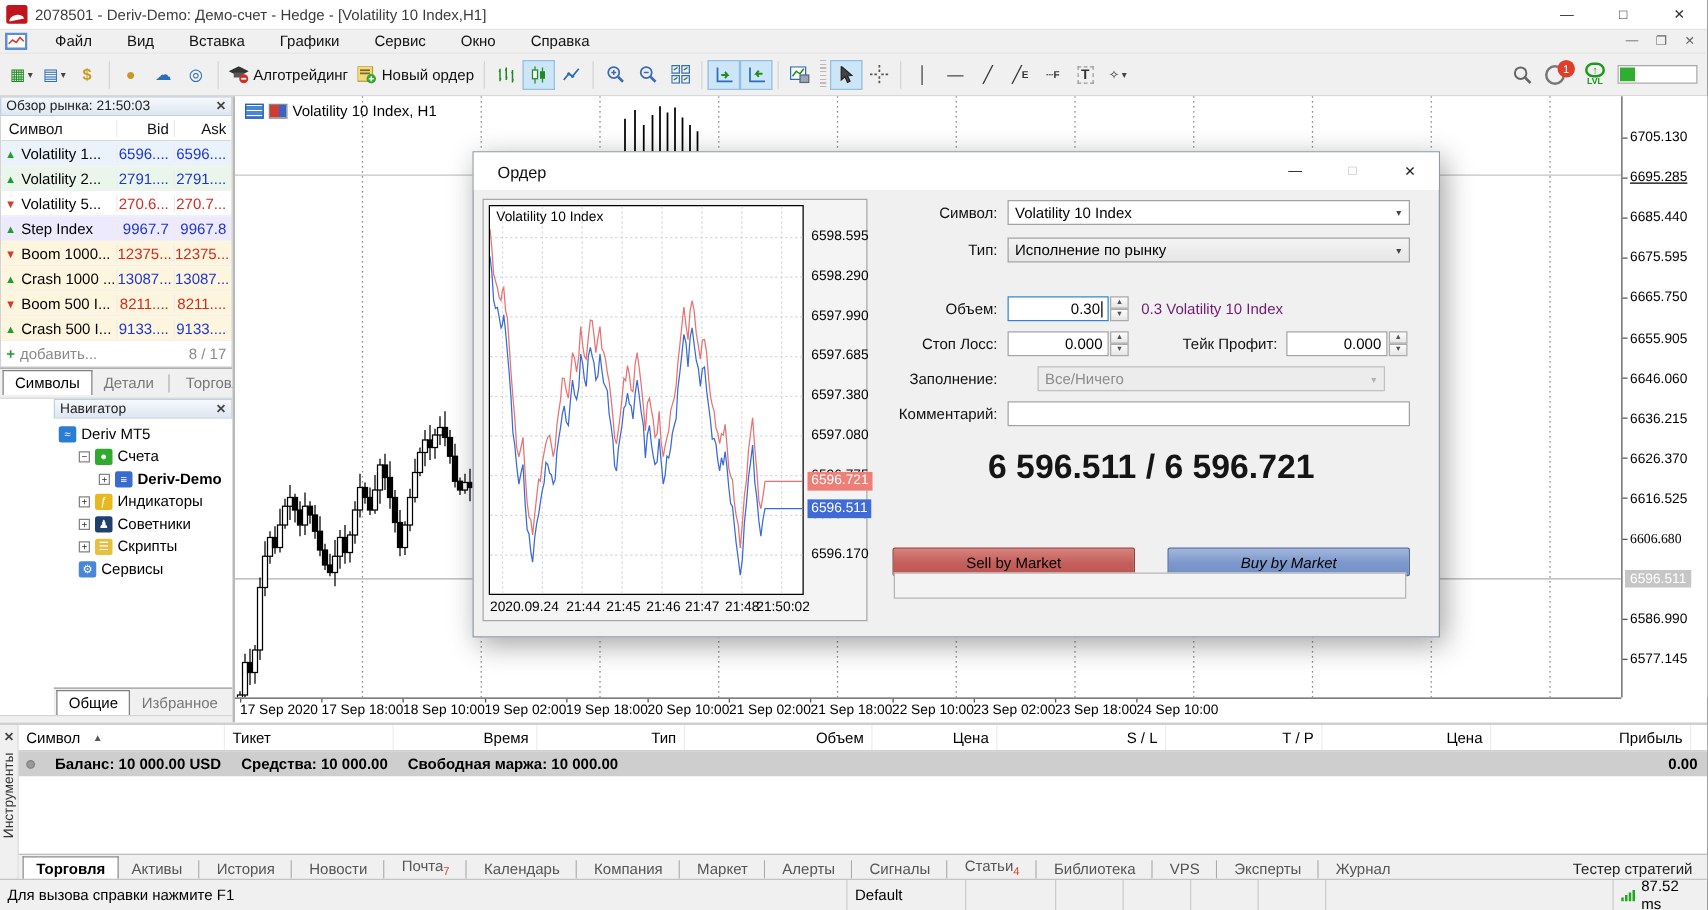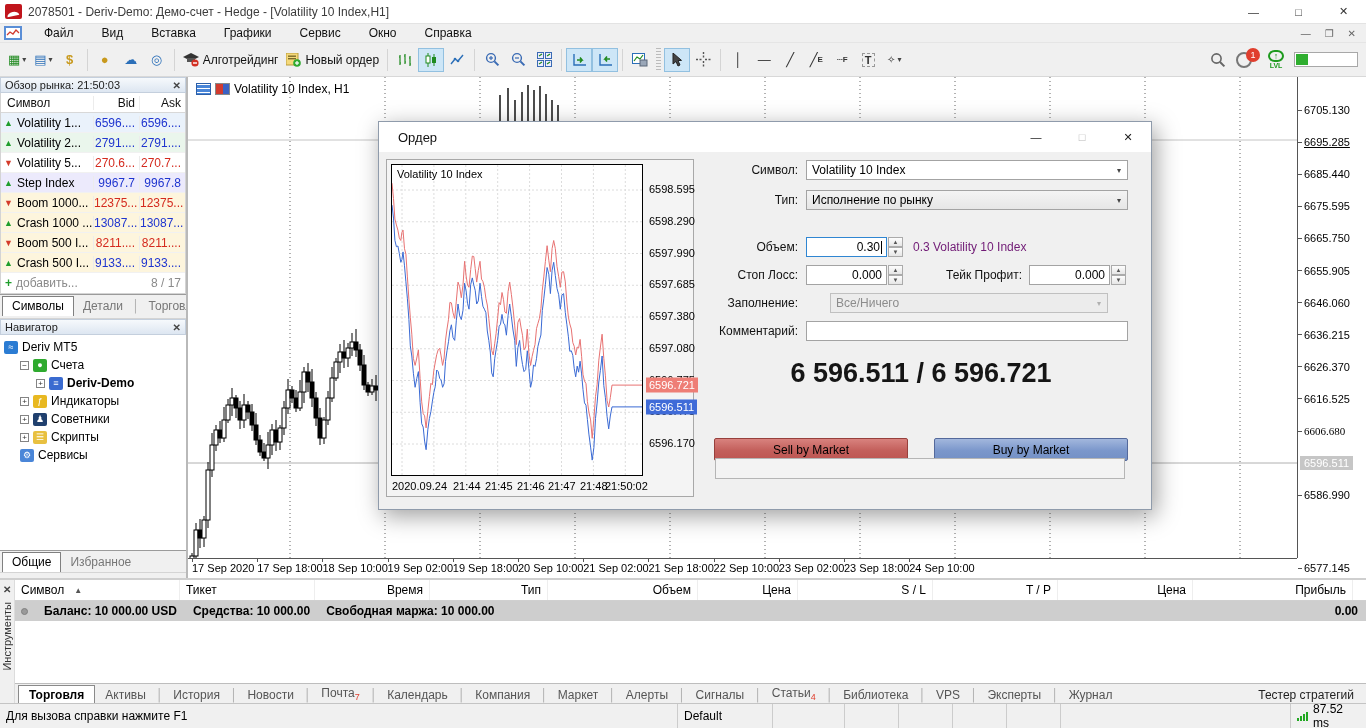--- a/index.html
+++ b/index.html
@@ -58,21 +58,21 @@
   .mw-c-bid{width:46px;text-align:right;padding-right:4px;border-left:1px solid #ececec;overflow:hidden;white-space:nowrap;}
   .mw-c-ask{width:46px;text-align:right;padding-right:4px;border-left:1px solid #ececec;overflow:hidden;white-space:nowrap;}
   .mw-arrow{width:13px;font-size:9px;flex:none;}
   .txt-blue{color:#1f35cf;} .txt-red{color:#d42a1e;}
   .arrow-up{color:#1f9e2c;} .arrow-down{color:#d43b2a;}
   .mw-add{display:flex;height:20px;align-items:center;color:#8a8a8a;background:#fff;padding:0 4px;}
   .tabstrip{height:22px;background:#f0f0f0;border-top:1px solid #9b9b9b;display:flex;align-items:flex-end;font-size:12px;}
   .tab{padding:2px 9px 3px;color:#777;position:relative;}
   .tab.active{background:#fff;border:1px solid #808080;border-bottom:none;color:#000;margin-left:2px;}
   .tab-sep{color:#aaa;padding-bottom:3px;}
-  .nav-panel{margin-top:2px;background:#fff;border:1px solid #d4d4d4;}
+  .nav-panel{margin-top:2px;background:#fff;border:1px solid #d4d4d4;padding-left:43px;}
   .nav-tree{height:215px;background:#fff;padding-top:3px;}
   .nav-row{display:flex;align-items:center;height:18px;white-space:nowrap;}
   .nav-expand{width:9px;height:9px;border:1px solid #848484;background:#fff;font-size:8px;line-height:7px;
               text-align:center;margin-right:4px;flex:none;color:#333;}
   .nav-ico{width:14px;height:13px;margin-right:4px;flex:none;border-radius:2px;font-size:9px;
            display:flex;align-items:center;justify-content:center;color:#fff;}
   
   .chart-wrap{position:absolute;left:186px;top:77px;width:1180px;height:501px;background:#fff;
               border-left:2px solid #b9b9b9;}
   #main-chart{position:absolute;left:0;top:0;}
@@ -145,21 +145,21 @@
   .num-input.focused{border:1px solid #2f86d2;}
   .caret-bar{width:1px;height:13px;background:#000;margin-left:1px;}
   .spinner{position:absolute;width:15px;height:20px;display:flex;flex-direction:column;}
   .spin-b{flex:1;border:1px solid #ababab;background:linear-gradient(#fdfdfd,#e6e6e6);font-size:6px;color:#555;
           display:flex;align-items:center;justify-content:center;}
   .form-hint{position:absolute;font-size:12px;color:#701a75;line-height:20px;}
   .quote{position:absolute;left:330px;top:236px;width:424px;text-align:center;font-size:27px;font-weight:600;color:#151515;}
   .trade-btn{position:absolute;top:316px;height:23px;width:194px;border-radius:2px;font-size:12px;color:#000;
              display:flex;align-items:center;justify-content:center;}
   .sell-btn{left:335px;background:linear-gradient(#d8827e,#c35f5b 55%,#bd5551);border:1px solid #97403c;}
-  .buy-btn{left:555px;background:linear-gradient(#a2b7dd,#7b97cb 55%,#7390c5);border:1px solid #54699b;}
+  .buy-btn{left:555px;background:linear-gradient(#a2b7dd,#7b97cb 55%,#7390c5);border:1px solid #54699b;font-style:italic;}
   .progress-box{position:absolute;left:336px;top:336px;width:410px;height:21px;border:1px solid #b5b5b5;background:#f3f3f3;}
 </style>
 </head>
 <body>
 
 <div id="app">
 
   <div class="titlebar">
     <span class="app-icon"></span>
     <span class="title-text">2078501 - Deriv-Demo: Демо-счет - Hedge - [Volatility 10 Index,H1]</span>
@@ -615,21 +615,21 @@
         <div class="pa-tick" style="top: 129.3px;">6675.595</div>
         <div class="pa-tick" style="top: 161.4px;">6665.750</div>
         <div class="pa-tick" style="top: 193.5px;">6655.905</div>
         <div class="pa-tick" style="top: 225.6px;">6646.060</div>
         <div class="pa-tick" style="top: 257.7px;">6636.215</div>
         <div class="pa-tick" style="top: 289.8px;">6626.370</div>
         <div class="pa-tick" style="top: 321.9px;">6616.525</div>
         <div class="pa-tick" style="top: 354px; font-family: Liberation Serif, serif;">6606.680</div>
         <div class="pa-badge" style="top: 386.1px;">6596.511</div>
         <div class="pa-tick" style="top: 418.2px;">6586.990</div>
-        <div class="pa-tick" style="top: 450.3px; margin-top: 41px;">6577.145</div>
+        <div class="pa-tick" style="top: 450.3px;">6577.145</div>
       </div>
     <div id="time-axis">
         <div class="ta-tick" style="left: 4px;">17 Sep 2020</div>
         <div class="ta-tick" style="left: 69.2px;">17 Sep 18:00</div>
         <div class="ta-tick" style="left: 134.4px;">18 Sep 10:00</div>
         <div class="ta-tick" style="left: 199.6px;">19 Sep 02:00</div>
         <div class="ta-tick" style="left: 264.8px;">19 Sep 18:00</div>
         <div class="ta-tick" style="left: 330px;">20 Sep 10:00</div>
         <div class="ta-tick" style="left: 395.2px;">21 Sep 02:00</div>
         <div class="ta-tick" style="left: 460.4px;">21 Sep 18:00</div>

